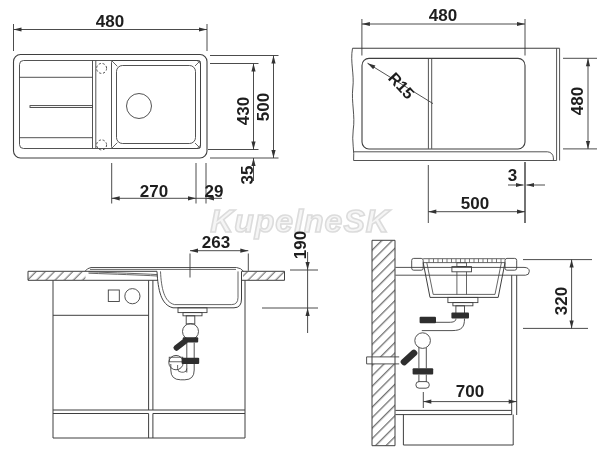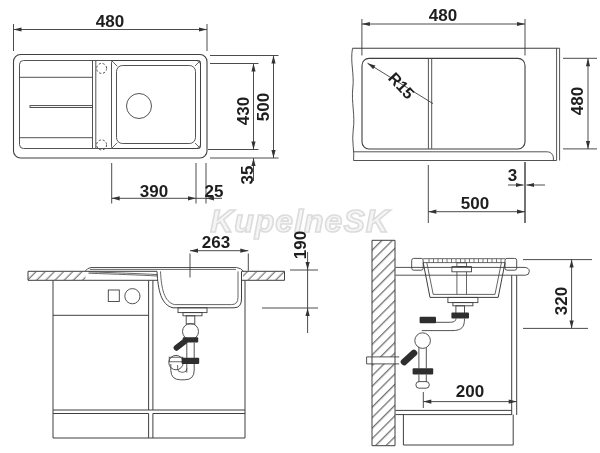--- a/index.html
+++ b/index.html
@@ -179,28 +179,28 @@
       <polygon points="571.6,328.4 569.5,320.4 573.7,320.4"></polygon>
       <polygon points="423.3,401.6 431.3,399.5 431.3,403.7"></polygon>
       <polygon points="516.7,401.6 508.7,399.5 508.7,403.7"></polygon>
     </g>
   </svg>
 
   <span class="lbl" style="left:110px;top:20.5px">480</span>
   <span class="lbl v" style="left:243px;top:111px">430</span>
   <span class="lbl v" style="left:263px;top:106.5px">500</span>
   <span class="lbl v" style="left:247px;top:175px">35</span>
-  <span class="lbl" style="left:154px;top:190.5px">390</span>
-  <span class="lbl" style="left:214px;top:190.5px">25</span>
+  <span class="lbl" style="left:154px;top:190.5px">270</span>
+  <span class="lbl" style="left:214px;top:190.5px">29</span>
 
   <span class="lbl" style="left:443px;top:14.5px">480</span>
   <span class="lbl r15" style="left:401px;top:85.5px">R15</span>
   <span class="lbl v" style="left:577px;top:100.5px">480</span>
   <span class="lbl" style="left:512.5px;top:174.5px">3</span>
   <span class="lbl" style="left:475px;top:202.5px">500</span>
 
   <span class="lbl" style="left:216px;top:241.5px">263</span>
   <span class="lbl v" style="left:300px;top:244.5px">190</span>
 
   <span class="lbl v" style="left:561px;top:301px">320</span>
-  <span class="lbl" style="left:470px;top:390.5px">200</span>
+  <span class="lbl" style="left:470px;top:390.5px">700</span>
 
 </div>
 
 </body></html>

